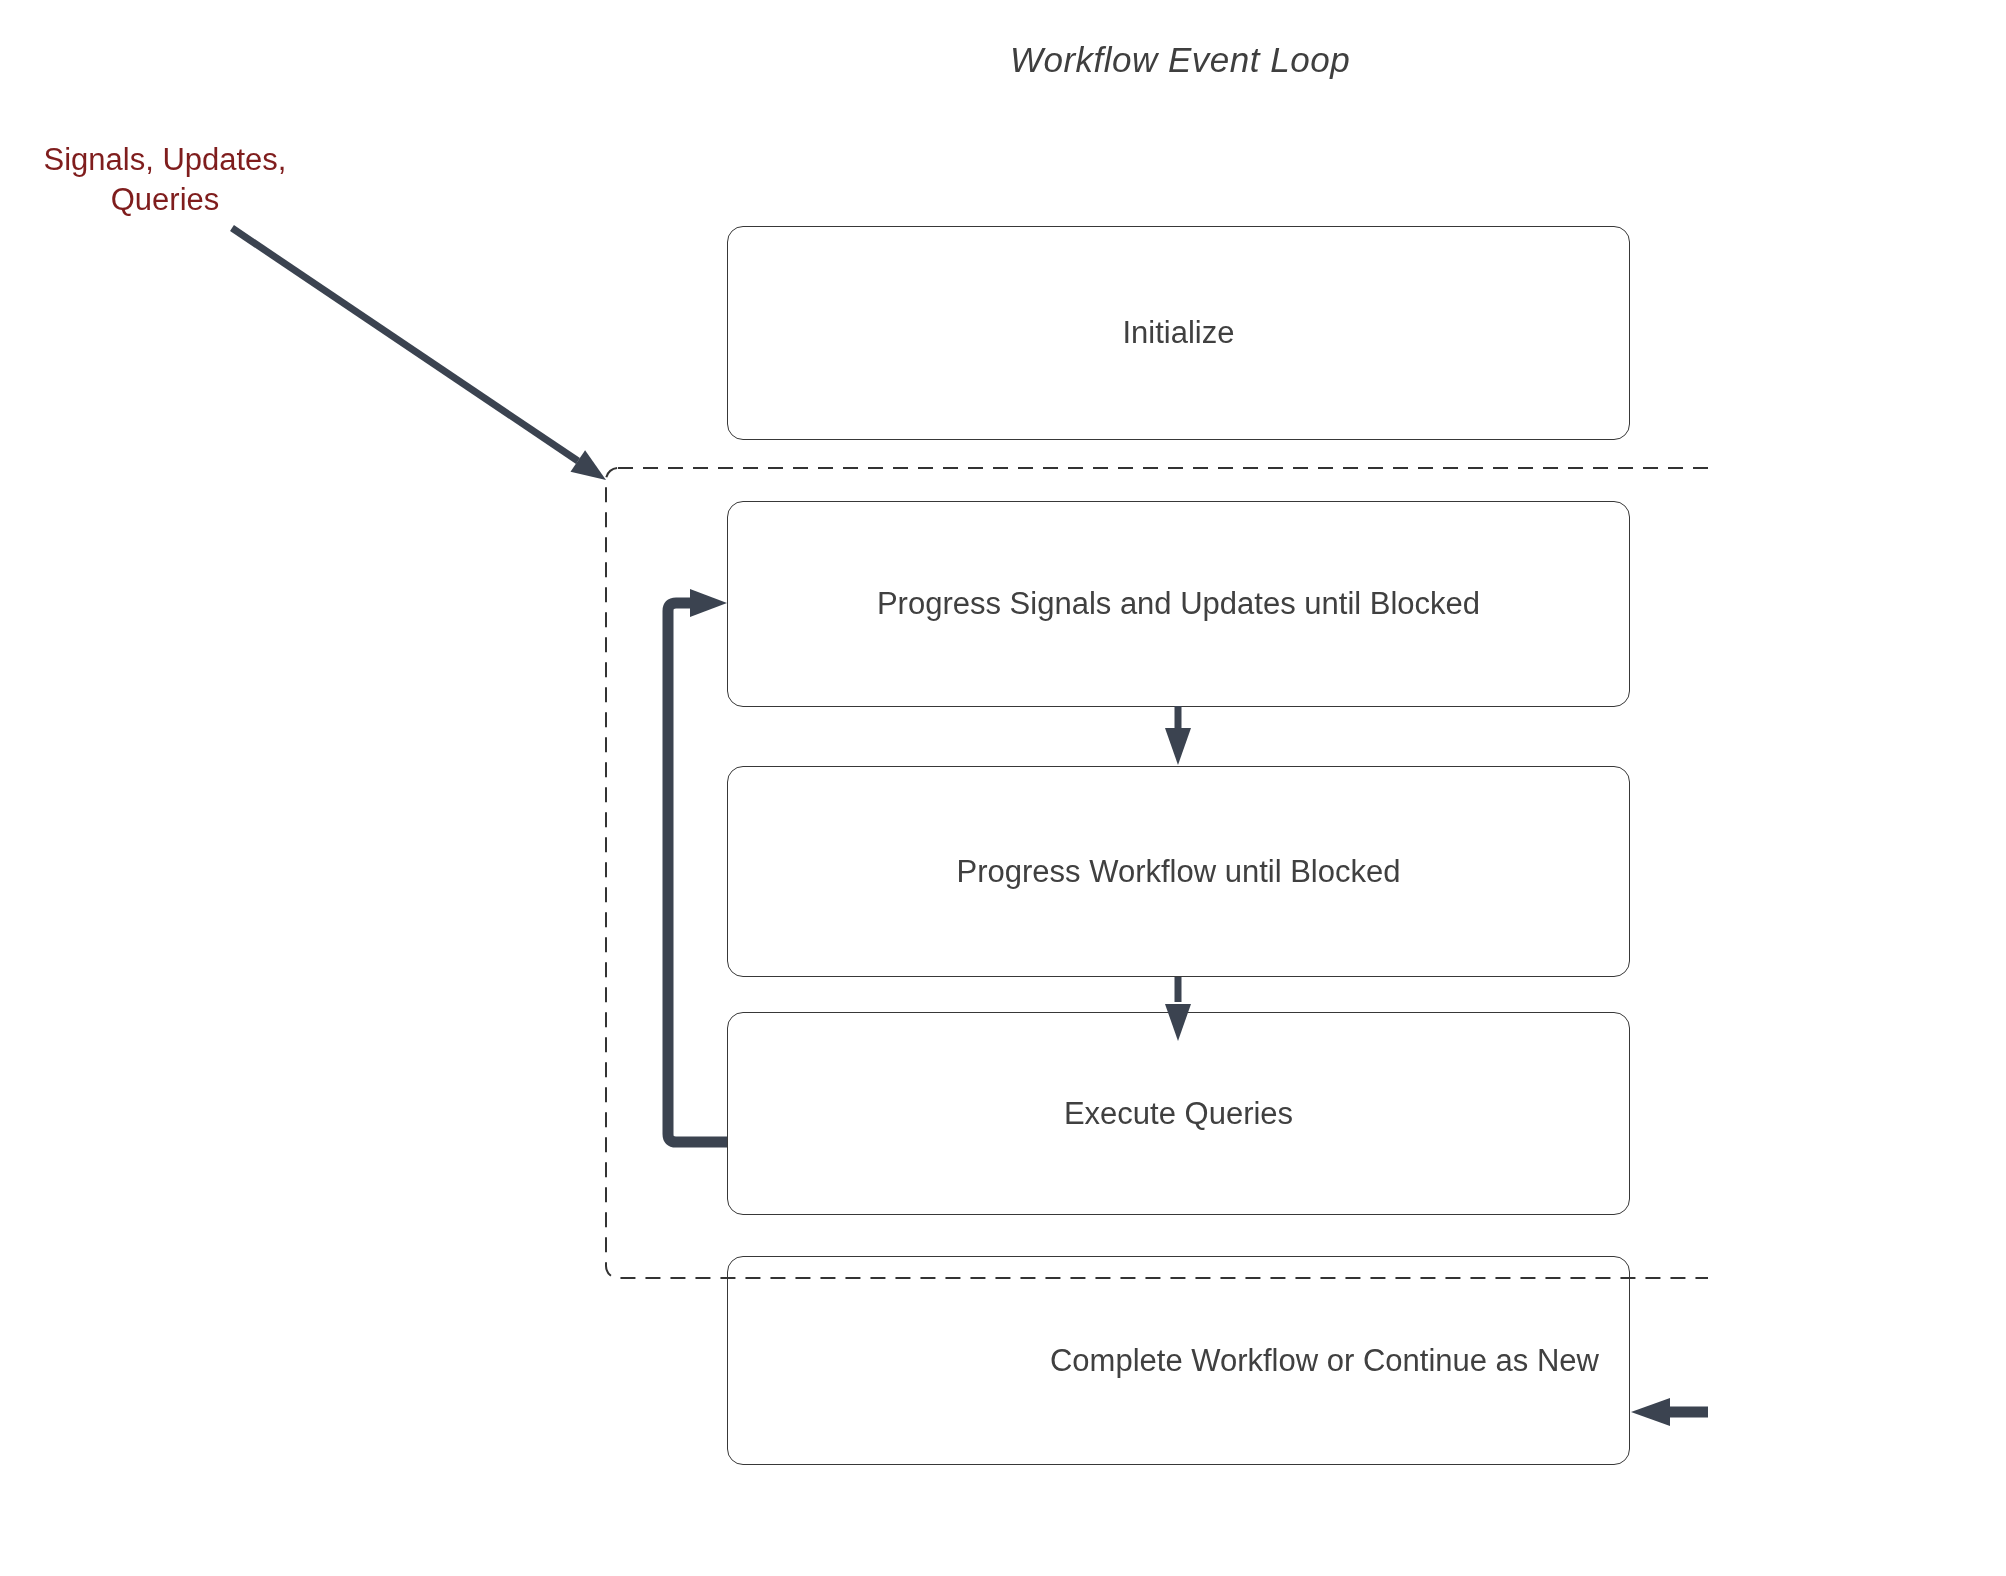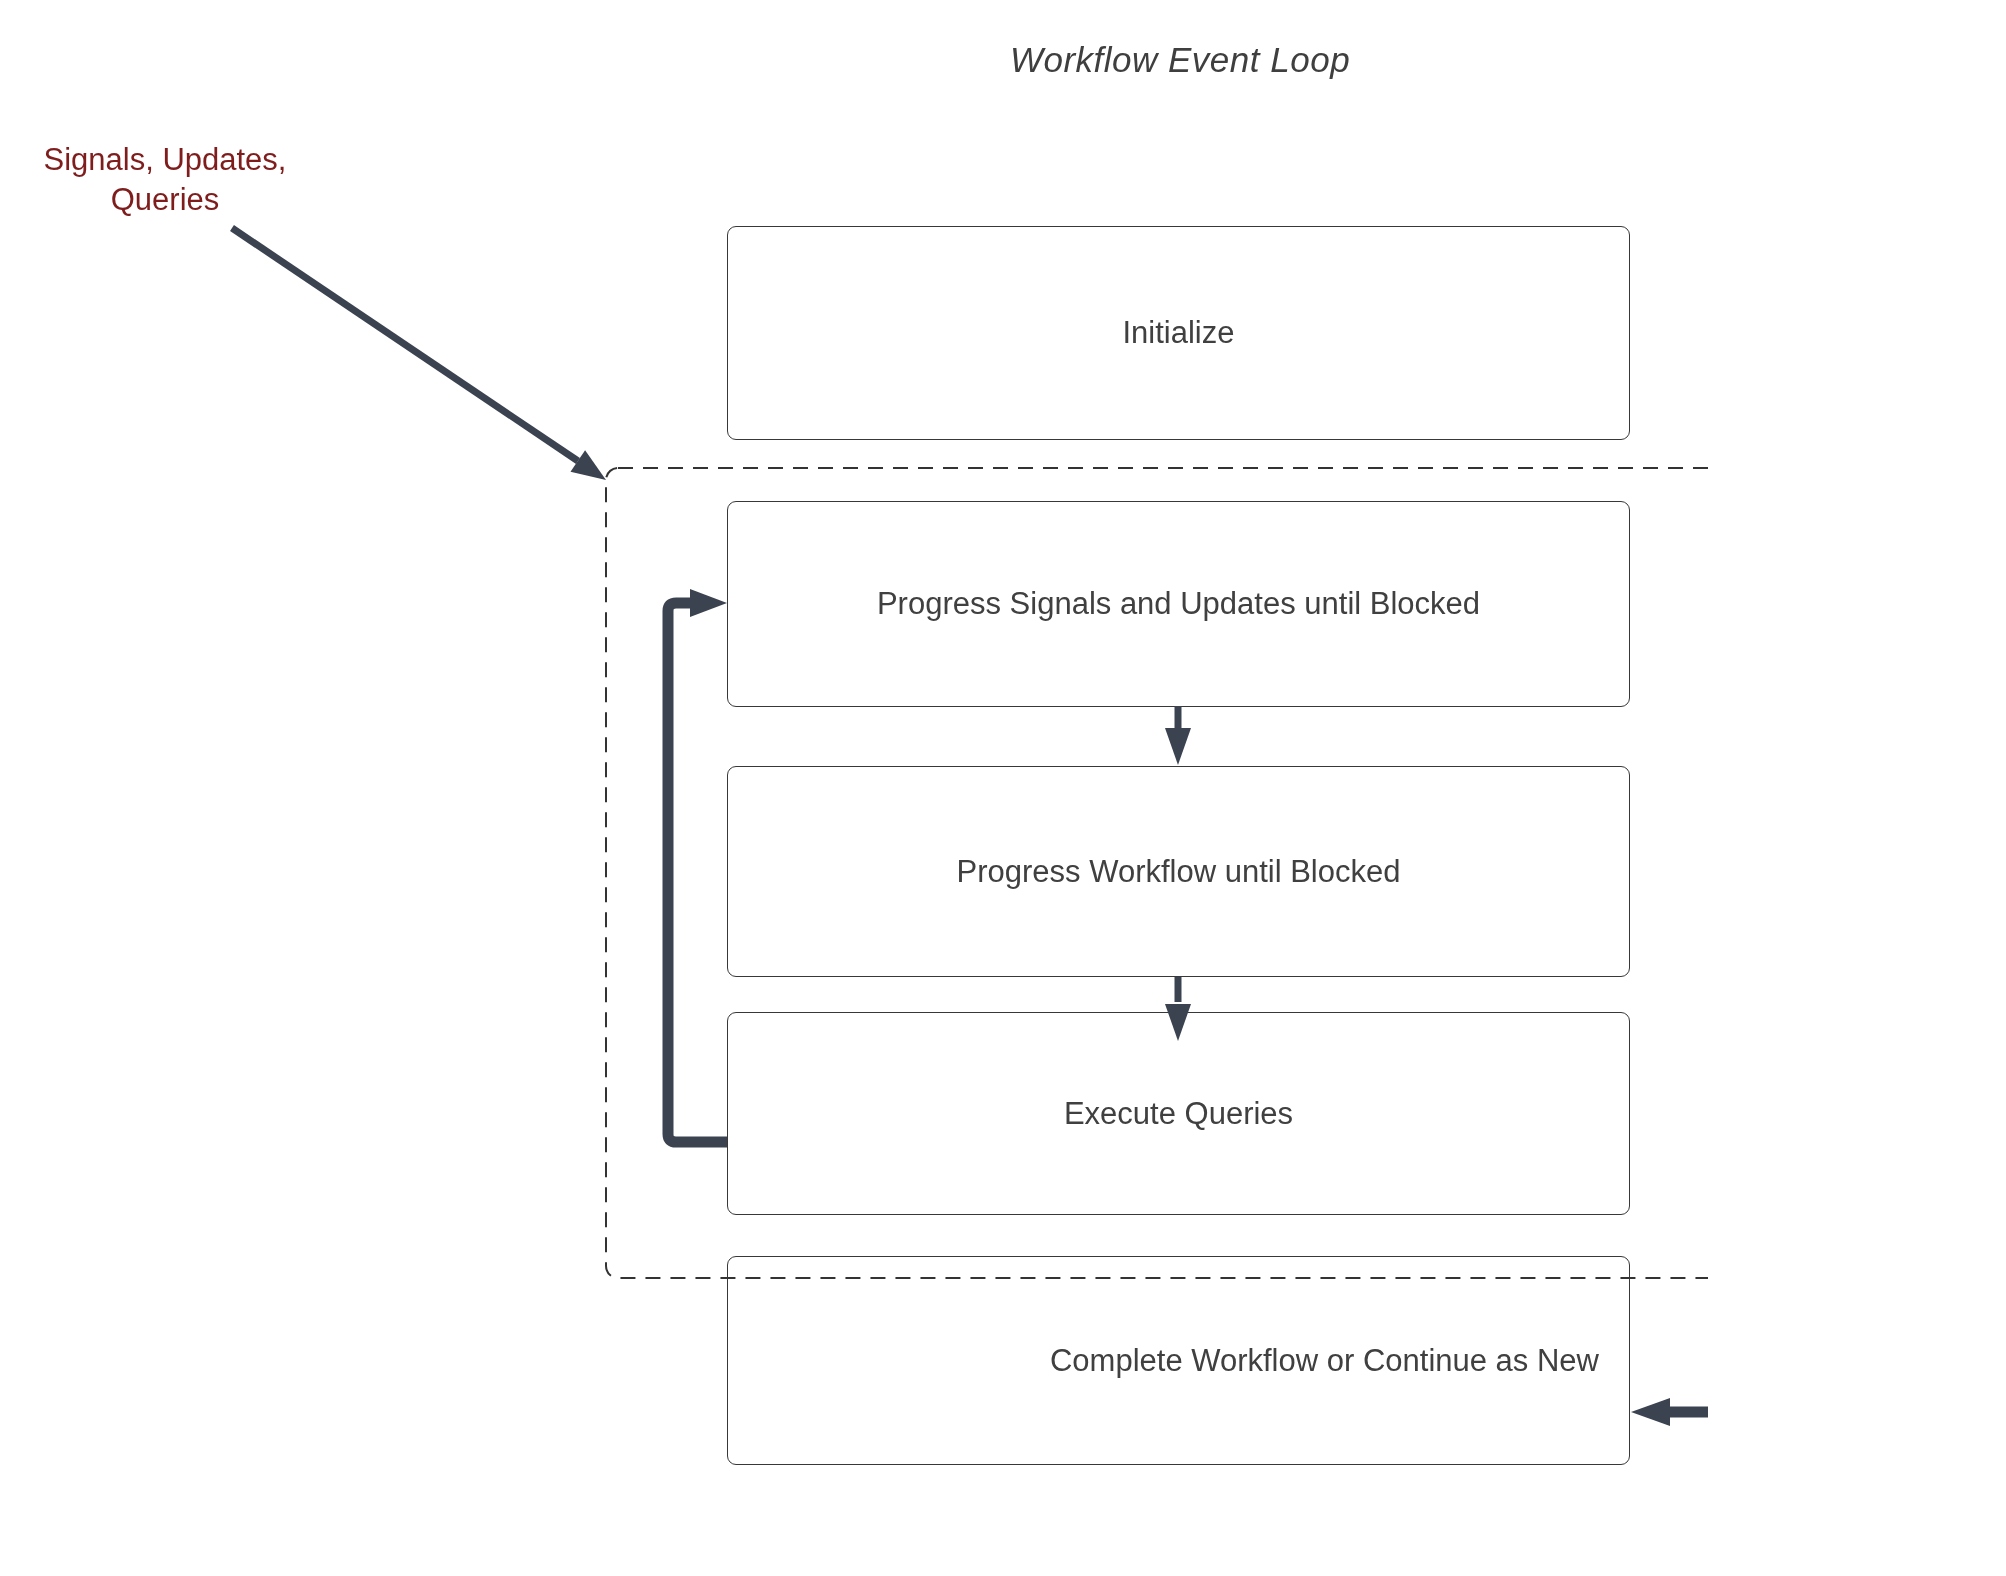--- a/index.html
+++ b/index.html
@@ -36,21 +36,21 @@
     line-height: 40px;
     color: #7f1d1d;
   }
   .node {
     position: absolute;
     box-sizing: border-box;
     width: 903px;
     left: 727px;
     background: #ffffff;
     border: 1.5px solid #383838;
-    border-radius: 9px;
+    border-radius: 16px;
     display: flex;
     align-items: center;
     justify-content: center;
     text-align: center;
     font-size: 31px;
     color: #404040;
     padding: 0 30px;
   }
   .node-initialize        { top: 226px;  height: 214px; }
   .node-progress-signals  { top: 501px;  height: 206px; }

